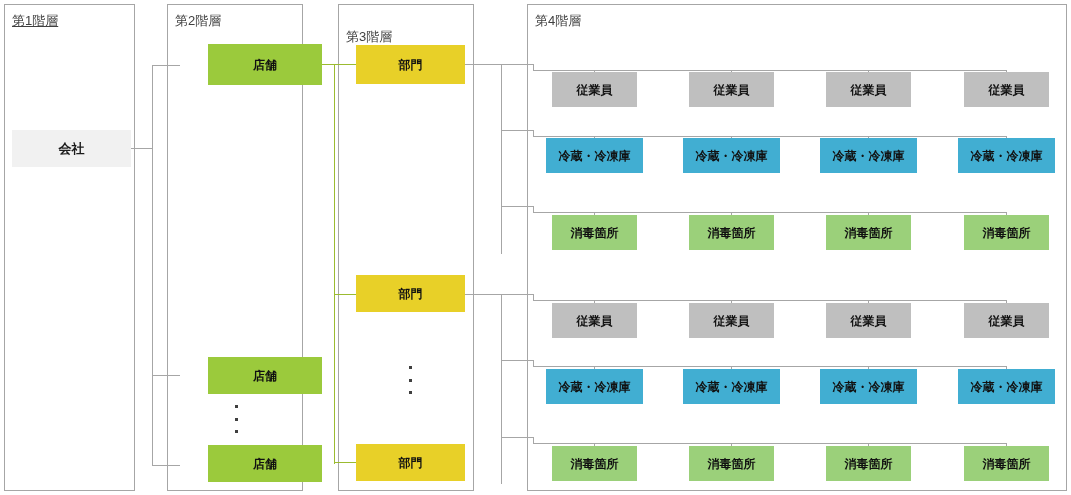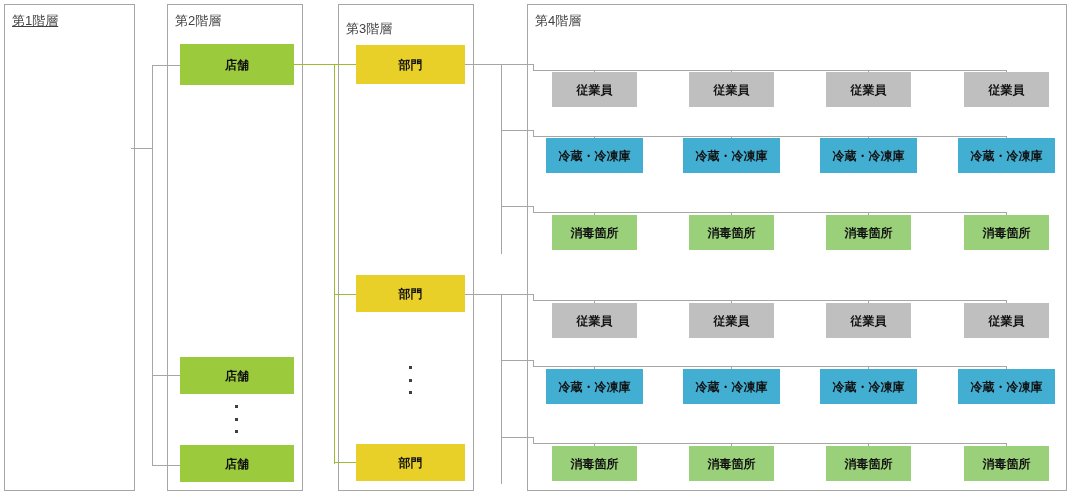--- a/index.html
+++ b/index.html
@@ -37,21 +37,21 @@
     display:flex;
     align-items:center;
     justify-content:center;
     font-size:12px;
     font-weight:bold;
     color:#111111;
     white-space:nowrap;
     line-height:1;
   }
   .node.company{ background:#F1F1F1; color:#1a1a1a; font-size:13px;}
-  .node.store  { background:#9BCA3C; }
+  .node.store  { background:#9BCA3C;margin-left:28px; }
   .node.dept   { background:#E8D028; }
   .node.emp    { background:#BFBFBF; }
   .node.fridge { background:#41AED2; }
   .node.sanit  { background:#9BD07A; }
 
   
   .ln{ position:absolute; background:#A6A6A6; }
   .ln.h{ height:1px; }
   .ln.v{ width:1px; }
   .ln.green{ background:#9BBB30; }
@@ -75,21 +75,21 @@
 
 <div id="stage">
 
   <div class="panel" style="left:4px;  top:4px;  width:131px; height:487px;"></div>
   <div class="panel" style="left:167px;top:4px;  width:136px; height:487px;"></div>
   <div class="panel" style="left:338px;top:4px;  width:136px; height:487px;"></div>
   <div class="panel" style="left:527px;top:4px;  width:540px; height:487px;"></div>
 
   <div class="panel-title" style="left:12px;  top:12px;text-decoration:underline;">第1階層</div>
   <div class="panel-title" style="left:175px; top:12px;">第2階層</div>
-  <div class="panel-title" style="left:346px; top:20px;">第3階層</div>
+  <div class="panel-title" style="left:346px; top:28px;">第3階層</div>
   <div class="panel-title" style="left:535px; top:12px;">第4階層</div>
 
   <div class="ln h" style="left:131px; top:148px; width:21px;"></div>
 
   <div class="ln v" style="left:152px; top:65px; height:400px;"></div>
 
   <div class="ln h" style="left:152px; top:65px; width:28px;"></div>
 
   <div class="ln h" style="left:152px; top:375px; width:28px;"></div>
 
@@ -148,20 +148,21 @@
   <div class="ln v" style="left:868px; top:366px; height:10px;"></div>
   <div class="ln v" style="left:1006px;top:366px; height:10px;"></div>
 
   <div class="ln v" style="left:533px; top:437px; height:6px;"></div>
   <div class="ln h" style="left:533px; top:443px; width:473px;"></div>
   <div class="ln v" style="left:594px; top:443px; height:10px;"></div>
   <div class="ln v" style="left:731px; top:443px; height:10px;"></div>
   <div class="ln v" style="left:868px; top:443px; height:10px;"></div>
   <div class="ln v" style="left:1006px;top:443px; height:10px;"></div>
 
+  <div class="node company" style="left:12px; top:130px; width:119px; height:37px;">会社</div>
 
   <div class="node store" style="left:180px; top:44px; width:114px; height:41px;">店舗</div>
   <div class="node store" style="left:180px; top:357px; width:114px; height:37px;">店舗</div>
   <div class="node store" style="left:180px; top:445px; width:114px; height:37px;">店舗</div>
   <div class="vdots" style="left:234px; top:405px; width:4px; height:28px;">
     <i></i>
       <i></i>
       <i></i>
   </div>
 

